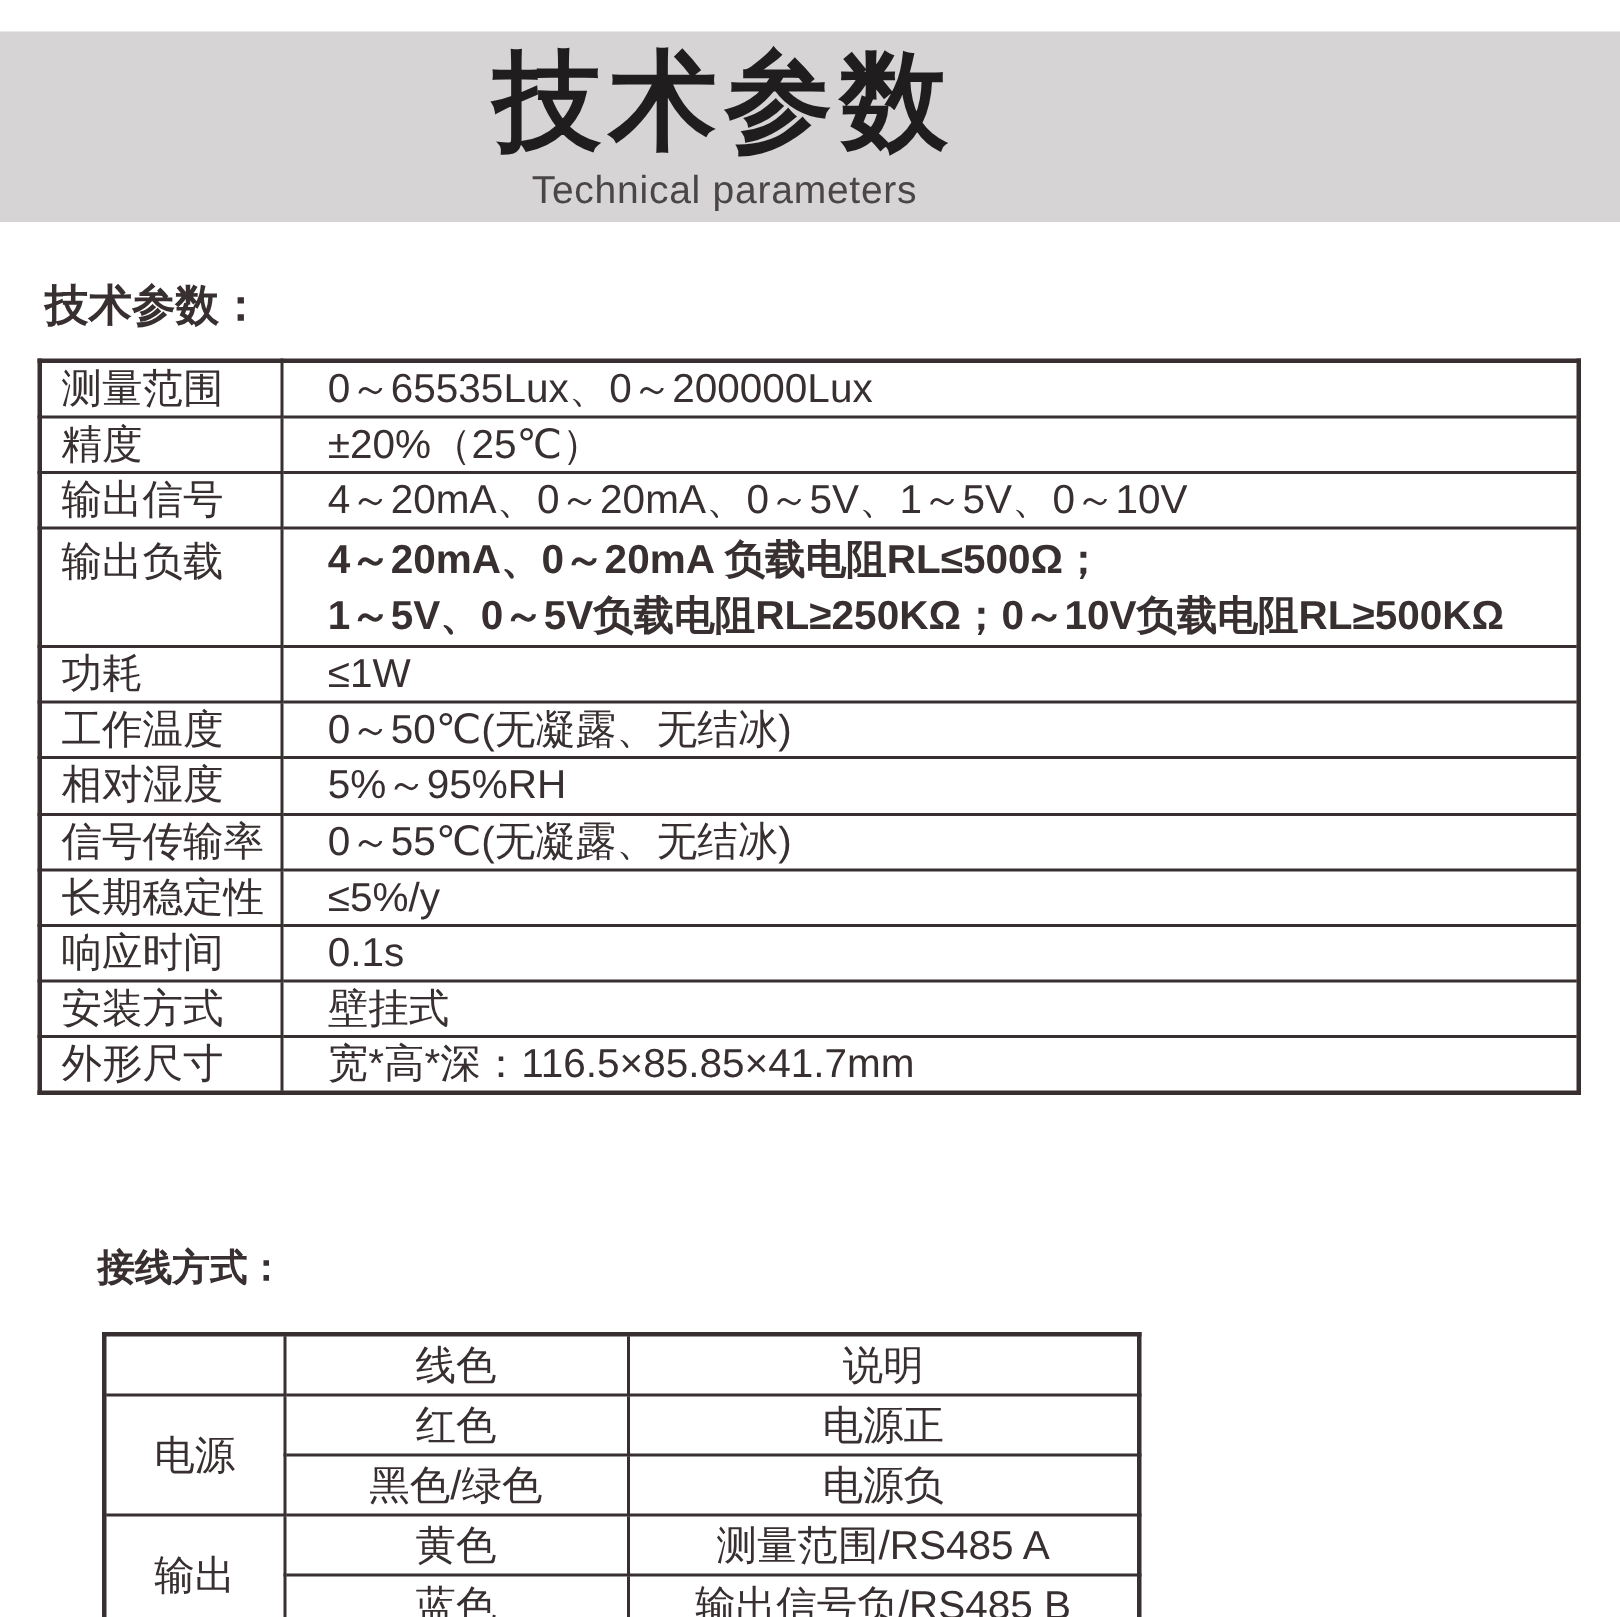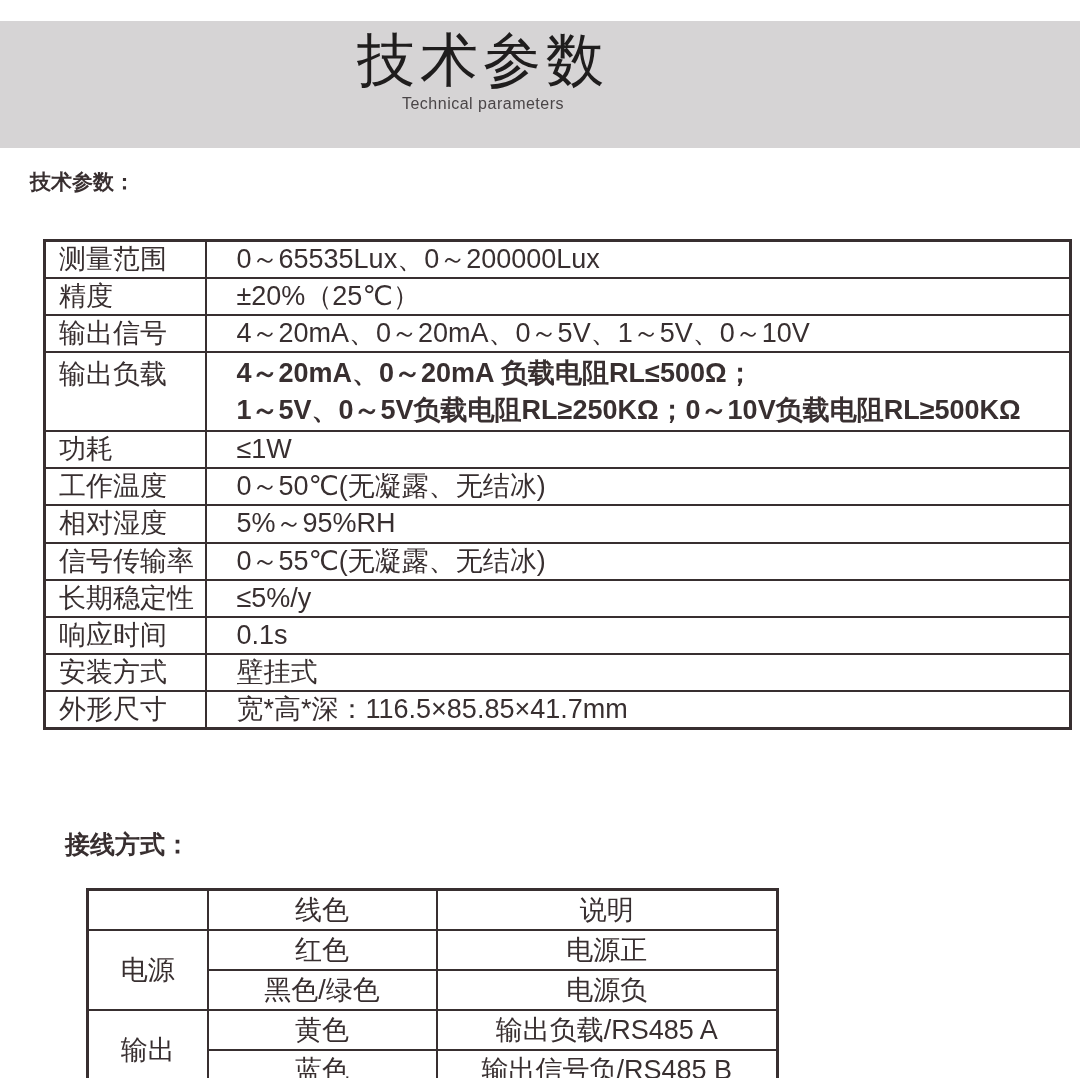--- a/index.html
+++ b/index.html
@@ -20,39 +20,39 @@
   
   .header-band{
     position:absolute;left:0;top:21px;width:1080px;height:127px;
     background:var(--band);
   }
   .title-wrap{
     position:absolute;left:483px;top:27px;transform:translateX(-50%);
     text-align:center;white-space:nowrap;
   }
   .title{
-    font-size:58px;font-weight:400;letter-spacing:5px;
+    font-size:72px;font-weight:700;letter-spacing:5px;
     color:var(--title);line-height:1.15;
   }
   .subtitle{
-    font-size:16px;color:var(--subtitle);letter-spacing:0.5px;margin-top:1px;
+    font-size:26px;color:var(--subtitle);letter-spacing:0.5px;margin-top:1px;
   }
 
   
   .spec-label{
-    position:absolute;left:30px;top:168px;
-    font-size:21px;font-weight:700;color:var(--ink);
+    position:absolute;left:30px;top:184px;
+    font-size:29px;font-weight:700;color:var(--ink);
   }
   .wire-label{
     position:absolute;left:65px;top:828px;
     font-size:25px;font-weight:700;color:var(--ink);
   }
 
   
-  table{border-collapse:collapse;table-layout:fixed;margin-left:18px;}
+  table{border-collapse:collapse;table-layout:fixed;}
   td{overflow:hidden;white-space:nowrap;}
 
   .spec-table{
     position:absolute;left:25px;top:239px;width:1029px;
     border:3px solid var(--ink);
   }
   .spec-table td{
     border:2px solid var(--ink);
     font-size:27px;line-height:1.3;
     padding:0 0 0 13px;height:35px;vertical-align:middle;
@@ -168,21 +168,21 @@
         <td>红色</td>
         <td>电源正</td>
       </tr>
       <tr>
         <td>黑色/绿色</td>
         <td>电源负</td>
       </tr>
       <tr>
         <td rowspan="2">输出</td>
         <td>黄色</td>
-        <td>输出负载/RS485 A</td>
+        <td>测量范围/RS485 A</td>
       </tr>
       <tr>
         <td>蓝色</td>
         <td>输出信号负/RS485 B</td>
       </tr>
     </tbody>
   </table>
 
 </div>
 

